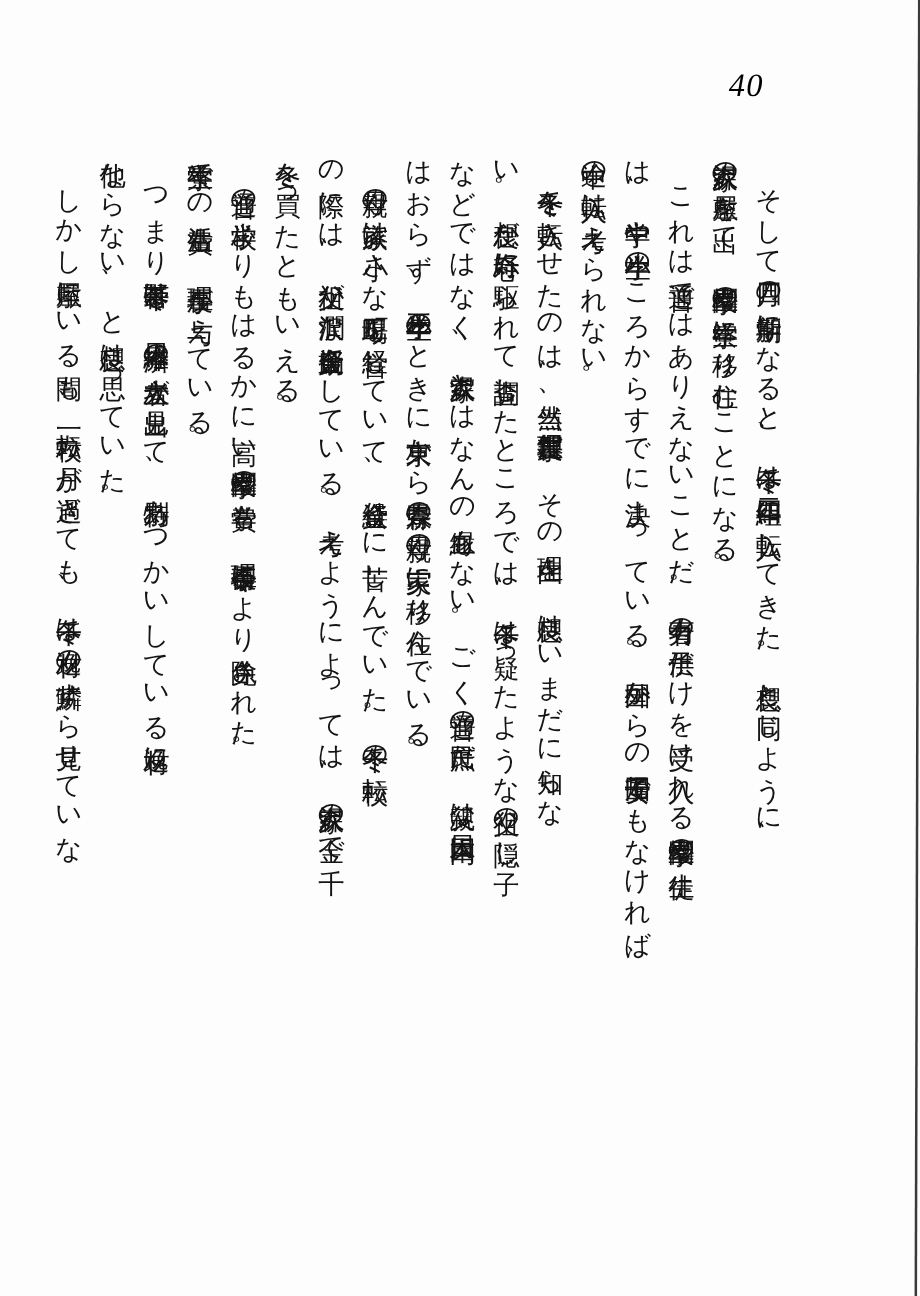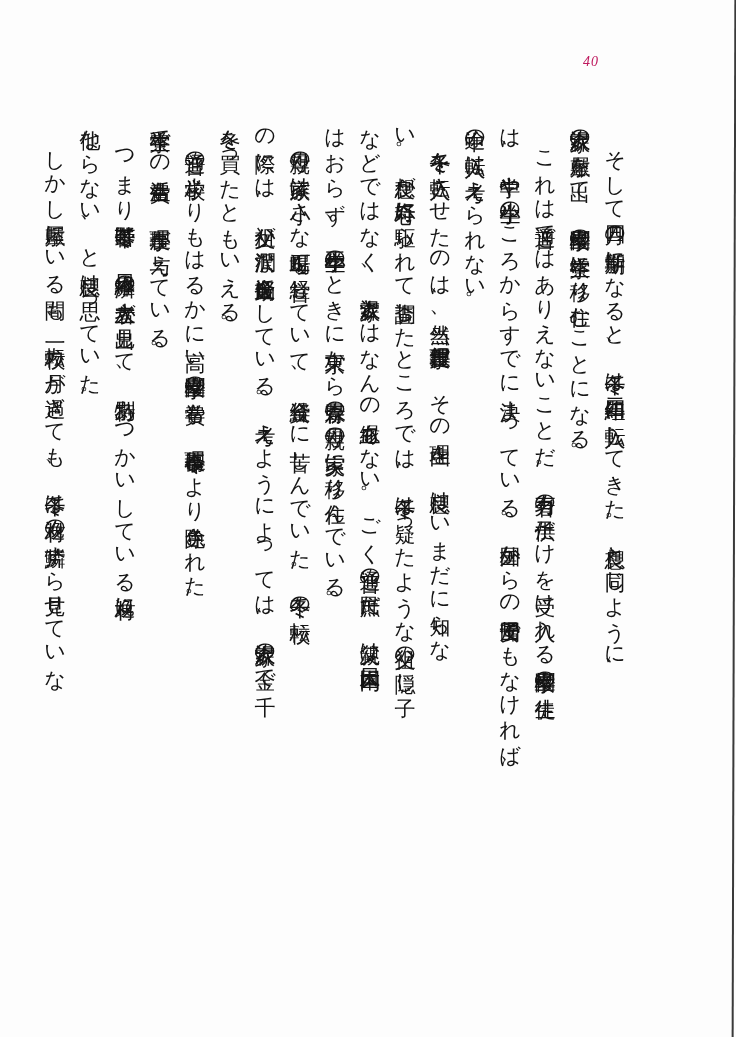--- a/index.html
+++ b/index.html
@@ -25,23 +25,23 @@
     right: 1px;
     width: 2px;
     height: 100%;
     background: #3a3a3a;
     transform: skewX(-0.15deg);
   }
   .page-number {
     position: absolute;
     left: 583px;
     top: 54px;
-    font-size: 14px;
+    font-size: 26px;
     font-style: italic;
-    color: #be185d;
+    color: #000000;
     letter-spacing: 1px;
   }
   .text-block {
     position: absolute;
     top: 114px;
     right: 104px;
     height: 852px;
     writing-mode: vertical-rl;
     text-orientation: mixed;
     color: #141414;

